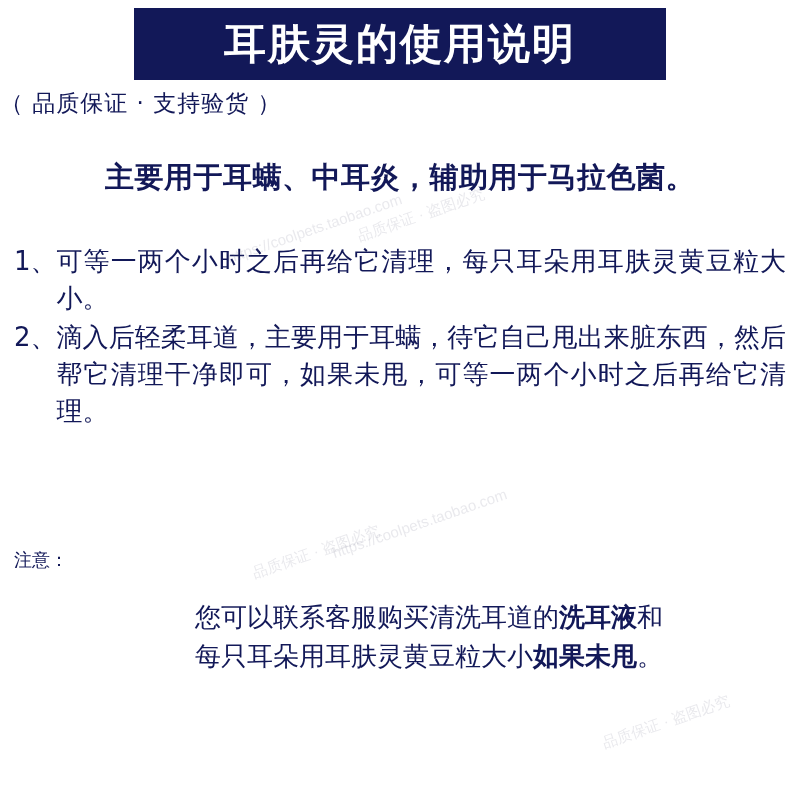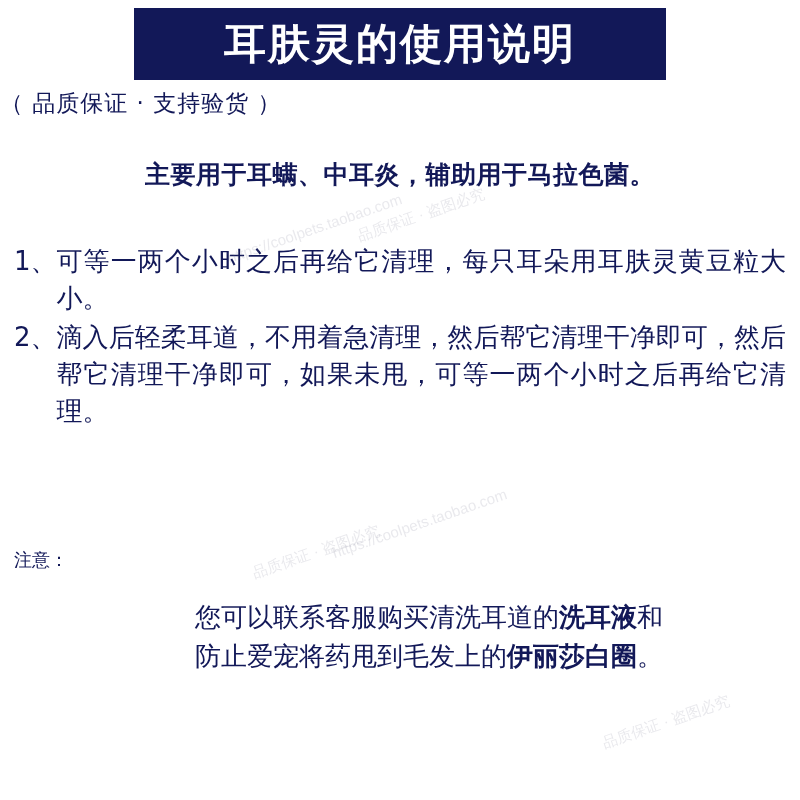--- a/index.html
+++ b/index.html
@@ -58,21 +58,21 @@
     font-family: "DejaVu Sans", "Liberation Sans", sans-serif;
   }
 
   .lead-line {
     position: absolute;
     top: 158px;
     left: 0;
     width: 800px;
     text-align: center;
     color: #121858;
-    font-size: 25px;
+    font-size: 29px;
     font-weight: bold;
     letter-spacing: 0.5px;
     font-family: "DejaVu Sans", "Liberation Sans", sans-serif;
   }
 
   
   .steps {
     position: absolute;
     top: 243px;
     left: 14px;
@@ -152,31 +152,31 @@
 
   <div class="lead-line">主要用于耳螨、中耳炎，辅助用于马拉色菌。</div>
 
   <div class="steps">
     <div class="step">
       <span class="step-num">1、</span>
       <span class="step-text">可等一两个小时之后再给它清理，每只耳朵用耳肤灵黄豆粒大小。</span>
     </div>
     <div class="step">
       <span class="step-num">2、</span>
-      <span class="step-text">滴入后轻柔耳道，不用着急清理，然后帮它清理干净即可，然后帮它清理干净即可，如果未甩，可等一两个小时之后再给它清理。</span>
+      <span class="step-text">滴入后轻柔耳道，主要用于耳螨，待它自己甩出来脏东西，然后帮它清理干净即可，如果未甩，可等一两个小时之后再给它清理。</span>
     </div>
   </div>
 
   <div class="notice-label">注意：</div>
   <div class="notice-body">
     <div>
       <span>您可以联系客服购买清洗耳道的</span><span class="strong">洗耳液</span><span>和</span>
     </div>
     <div>
-      <span>防止爱宠将药甩到毛发上的</span><span class="strong">伊丽莎白圈</span><span>。</span>
+      <span>每只耳朵用耳肤灵黄豆粒大小</span><span class="strong">如果未甩</span><span>。</span>
     </div>
   </div>
 
   <div class="watermark wm1">https://coolpets.taobao.com</div>
   <div class="watermark wm2">品质保证 · 盗图必究</div>
   <div class="watermark wm3">https://coolpets.taobao.com</div>
   <div class="watermark wm4">品质保证 · 盗图必究</div>
   <div class="watermark wm5">品质保证 · 盗图必究</div>
 
 </div>

